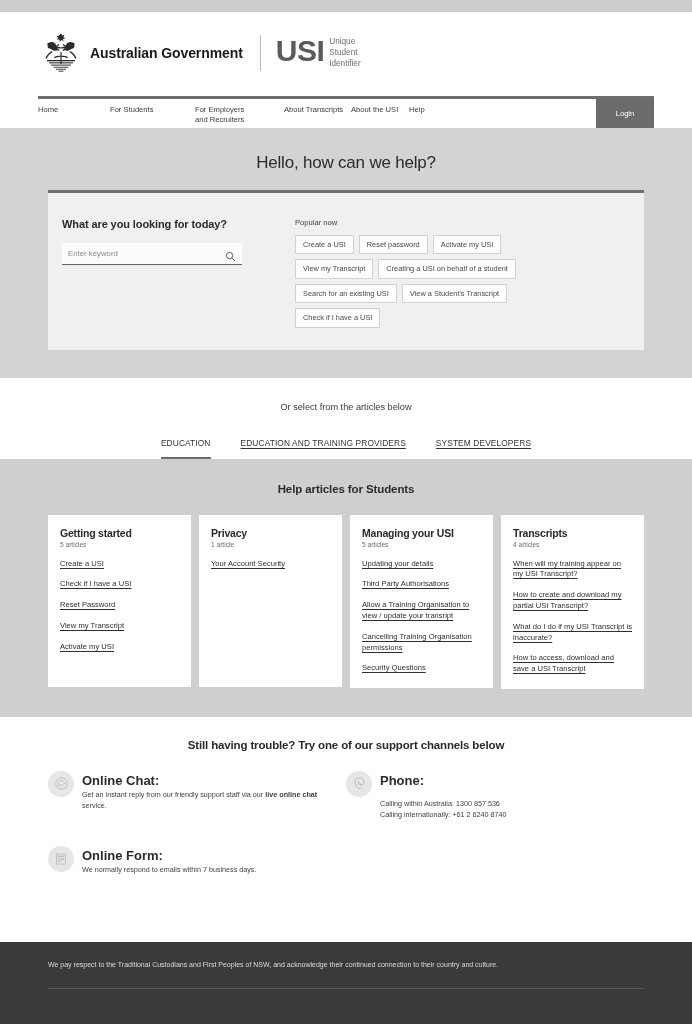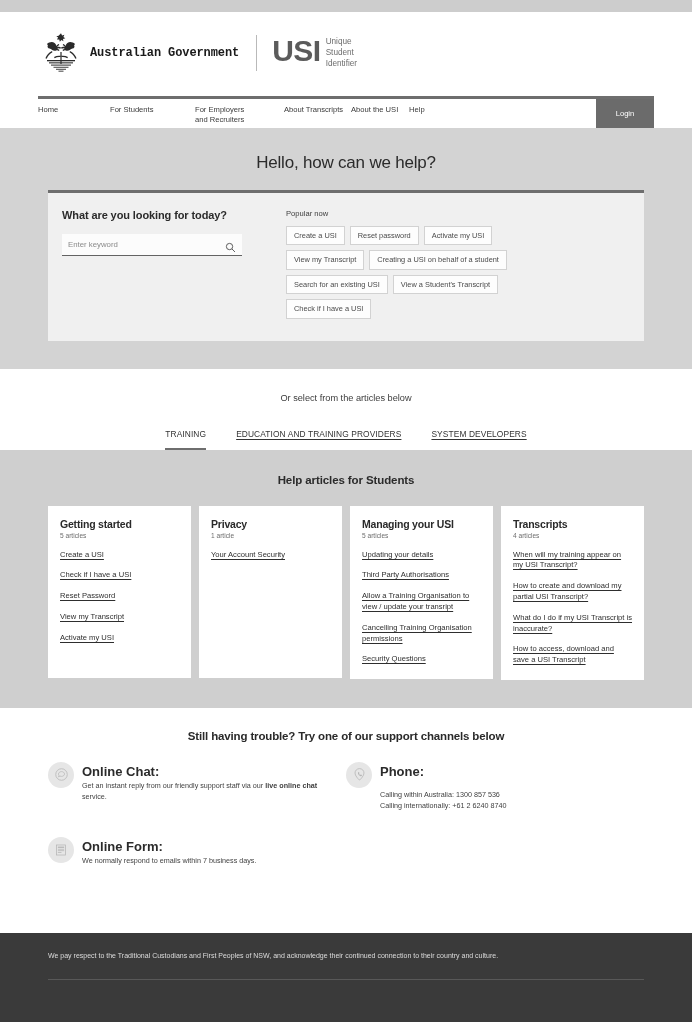--- a/index.html
+++ b/index.html
@@ -12,23 +12,23 @@
   body { width: 692px; overflow-x: hidden; }
 
   
   .top-strip { height: 12px; background: #cdcdcd; }
 
   
   .header { background: #ffffff; padding: 14px 0 0 0; }
   .logo-row { display: flex; align-items: center; padding-left: 38px; height: 54px; }
   .coat { width: 46px; height: 46px; flex: 0 0 46px; }
   .govt-text {
-    font-family: Liberation Mono, monospace;
-    font-weight: bold;
-    font-size: 12px;
+    font-family: Liberation Sans, sans-serif;
+    font-weight: bold;
+    font-size: 14px;
     color: #1a1a1a;
     letter-spacing: -0.1px;
     margin-left: 6px;
     white-space: nowrap;
   }
   .logo-divider { width: 1px; height: 36px; background: #b9b9b9; margin: 0 15px 0 17px; }
   .usi-word {
     font-size: 30px;
     font-weight: bold;
     letter-spacing: -0.5px;
@@ -84,21 +84,22 @@
     color: #2b2b2b;
     font-weight: normal;
     letter-spacing: -0.2px;
     padding: 9px 0 17px 0;
   }
   .search-card {
     margin: 0 48px;
     background: #f0f0f0;
     border-top: 3px solid #6e6e6e;
     display: flex;
-    padding: 16px 0 22px 0;
+    padding: 25px 0 22px 0;
+    gap: 9px;
   }
   .search-left { width: 238px; padding-left: 14px; }
   .search-label {
     font-size: 11px;
     font-weight: bold;
     color: #2b2b2b;
     letter-spacing: -0.1px;
   }
   .search-input-wrap {
     margin-top: 13px;
@@ -320,21 +321,21 @@
         <div class="chip">View a Student's Transcript</div>
         <div class="chip">Check if I have a USI</div>
       </div>
     </div>
   </div>
 </div>
 
 <div class="tabs-section">
   <div class="tabs-intro">Or select from the articles below</div>
   <div class="tabs">
-    <div class="tab active">TRAINING</div>
+    <div class="tab active">EDUCATION</div>
     <div class="tab">EDUCATION AND TRAINING PROVIDERS</div>
     <div class="tab">SYSTEM DEVELOPERS</div>
   </div>
 </div>
 
 <div class="articles">
   <div class="articles-title">Help articles for Students</div>
   <div class="cards">
 
     <div class="card">

